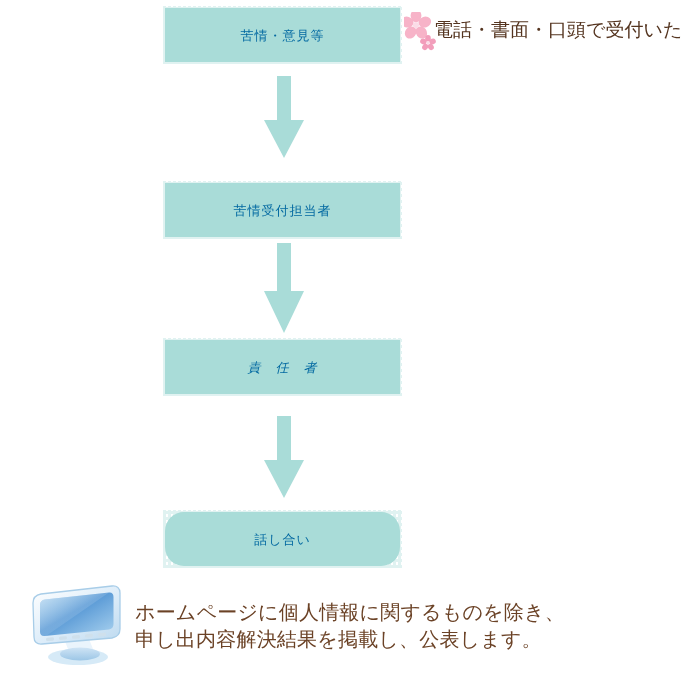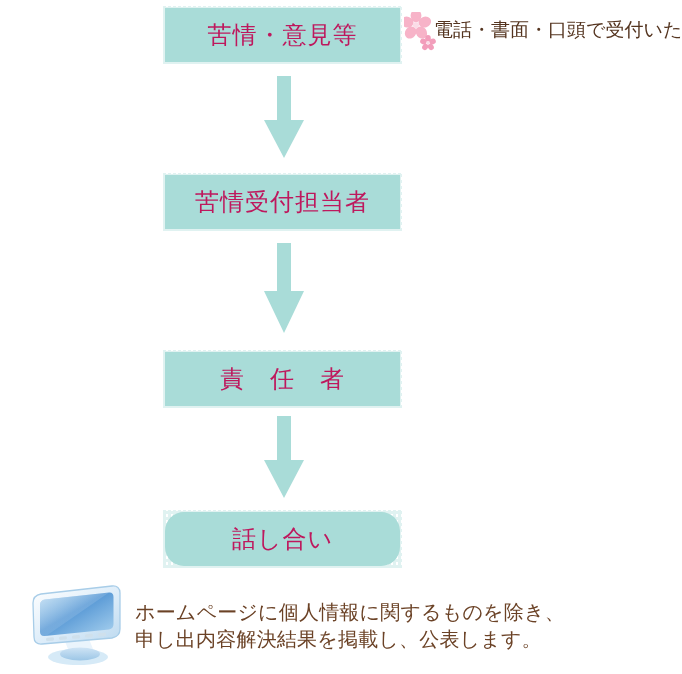--- a/index.html
+++ b/index.html
@@ -42,30 +42,30 @@
       repeating-linear-gradient(90deg, #000 0 3px, transparent 3px 5px),
       repeating-linear-gradient(0deg, #000 0 3px, transparent 3px 6px);
     mask-image:
       repeating-linear-gradient(90deg, #000 0 3px, transparent 3px 5px),
       repeating-linear-gradient(0deg, #000 0 3px, transparent 3px 6px);
     pointer-events: none;
   }
   .proc-label {
     position: relative;
     z-index: 2;
-    color: #be185d;
-    font-size: 24px;
+    color: #0369a1;
+    font-size: 13px;
     letter-spacing: 1px;
     white-space: pre;
     line-height: 1;
   }
 
   #box-1 { top: 8px; }
-  #box-2 { top: 175px; font-family: Liberation Serif, serif; }
-  #box-3 { top: 352px; }
+  #box-2 { top: 183px; font-family: Liberation Serif, serif; }
+  #box-3 { top: 340px; font-style: italic; }
   #box-4 { top: 512px; border-radius: 19px; }
 
   
   .arrow {
     position: absolute;
     left: 260px;
     width: 48px;
   }
   .arrow svg { display: block; }
   #arrow-1 { top: 76px;  height: 82px; }

